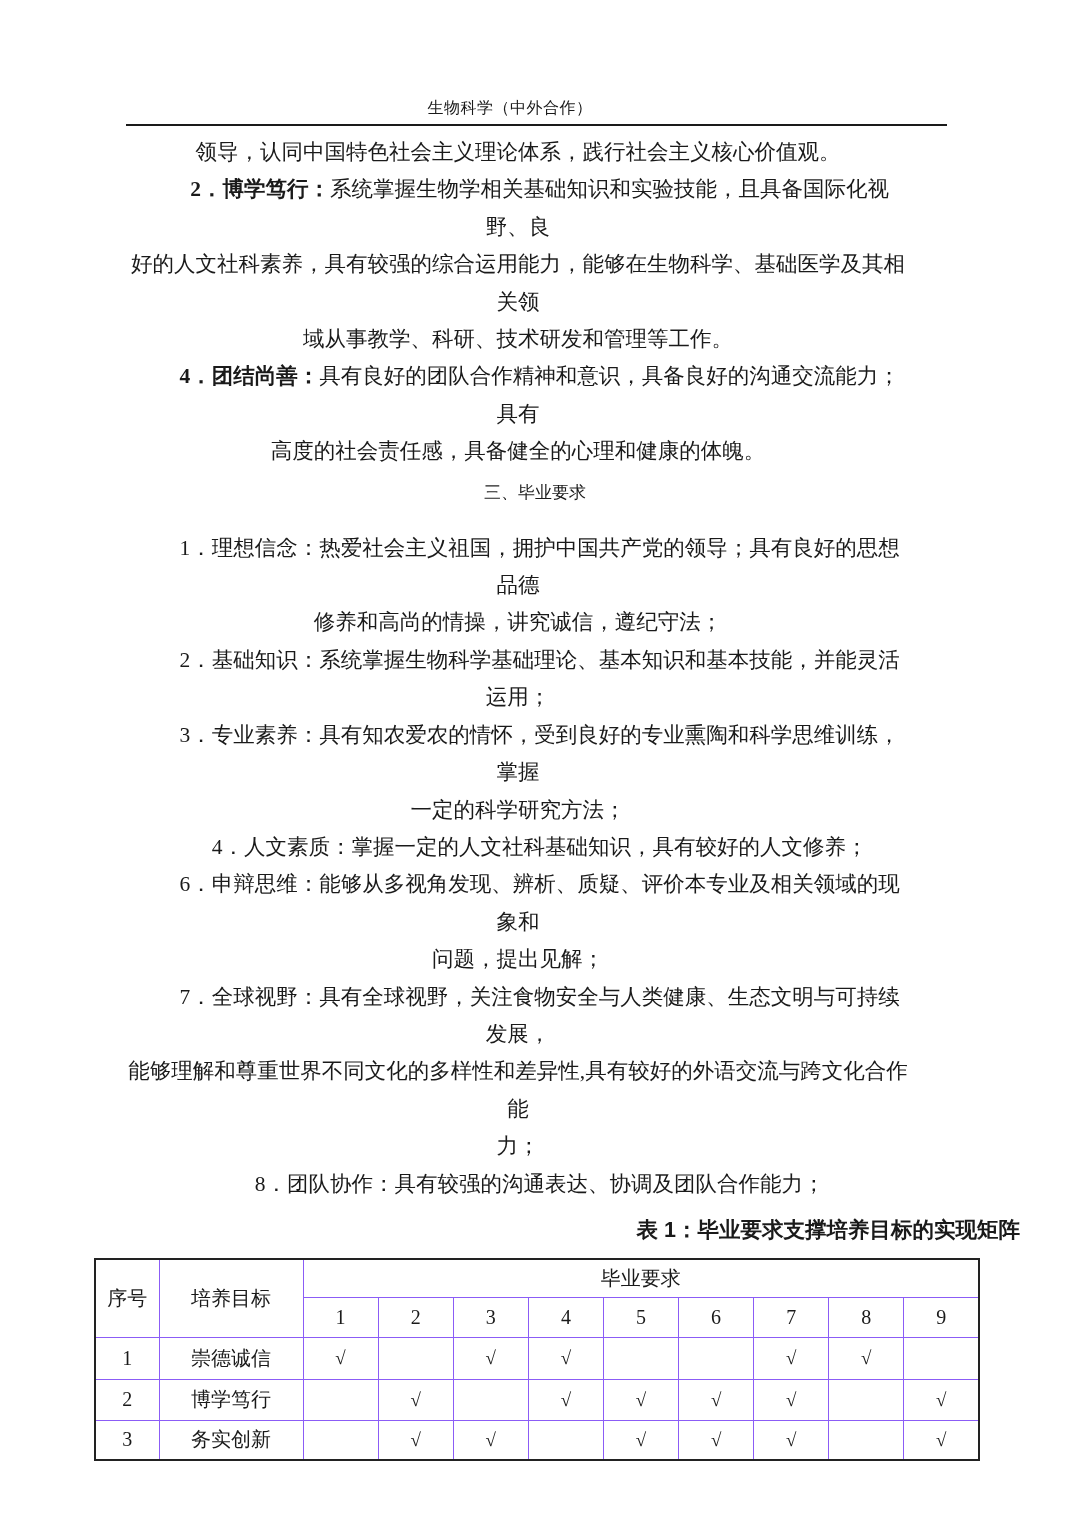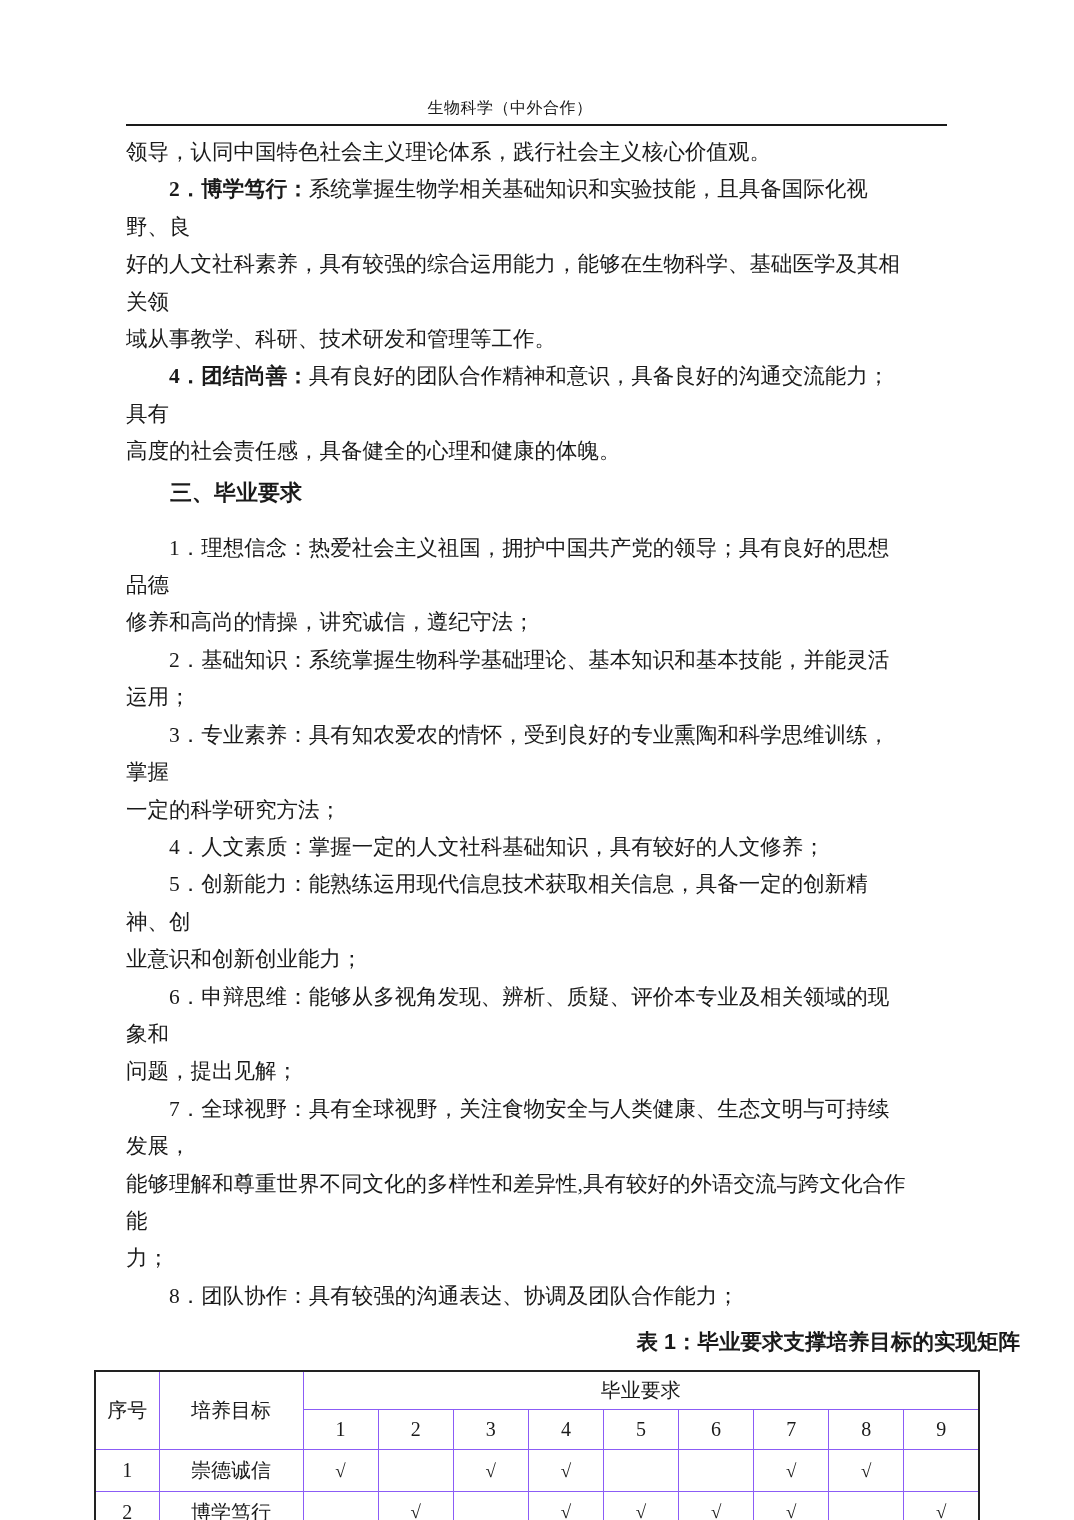--- a/index.html
+++ b/index.html
@@ -20,33 +20,33 @@
   }
   .doc-header-rule {
     margin:6px 0 0 126px;
     width:821px;
     border-bottom:2px solid #1a1a1a;
   }
   .body {
     margin:8px 110px 0 126px; 
     font-size:21.5px;
     line-height:37.4px;
-    text-align:left;
+    text-align:center;
   }
   .body p {
     margin:0;
     white-space:pre-line;
   }
   p.indent { text-indent:2em; }
   p.cont { text-indent:0; }
   .lead { font-weight:bold; }
   h2.section-heading {
     font-family:"Liberation Sans","DejaVu Sans",sans-serif;
-    font-size:22px;
-    font-weight:bold;
+    font-size:17px;
+    font-weight:normal;
     line-height:40px;
     margin:2px 0 17px 0;
     text-indent:2em;
   }
   .table-caption {
     margin:12px 0 13px 0;
     text-align:right;
     font-family:"Liberation Sans","DejaVu Sans",sans-serif;
     font-weight:bold;
     font-size:21.5px;
@@ -95,22 +95,20 @@
 高度的社会责任感，具备健全的心理和健康的体魄。</span></p>
 
     <h2 class="section-heading">三、毕业要求</h2>
 
     <p class="indent">1．理想信念：热爱社会主义祖国，拥护中国共产党的领导；具有良好的思想品德
 修养和高尚的情操，讲究诚信，遵纪守法；</p>
     <p class="indent">2．基础知识：系统掌握生物科学基础理论、基本知识和基本技能，并能灵活运用；</p>
     <p class="indent">3．专业素养：具有知农爱农的情怀，受到良好的专业熏陶和科学思维训练，掌握
 一定的科学研究方法；</p>
     <p class="indent">4．人文素质：掌握一定的人文社科基础知识，具有较好的人文修养；</p>
-    <p class="indent">5．创新能力：能熟练运用现代信息技术获取相关信息，具备一定的创新精神、创
-业意识和创新创业能力；</p>
     <p class="indent">6．申辩思维：能够从多视角发现、辨析、质疑、评价本专业及相关领域的现象和
 问题，提出见解；</p>
     <p class="indent">7．全球视野：具有全球视野，关注食物安全与人类健康、生态文明与可持续发展，
 能够理解和尊重世界不同文化的多样性和差异性,具有较好的外语交流与跨文化合作能
 力；</p>
     <p class="indent">8．团队协作：具有较强的沟通表达、协调及团队合作能力；</p>
   </div>
 
   <div class="table-caption">表 1：毕业要求支撑培养目标的实现矩阵</div>
 

